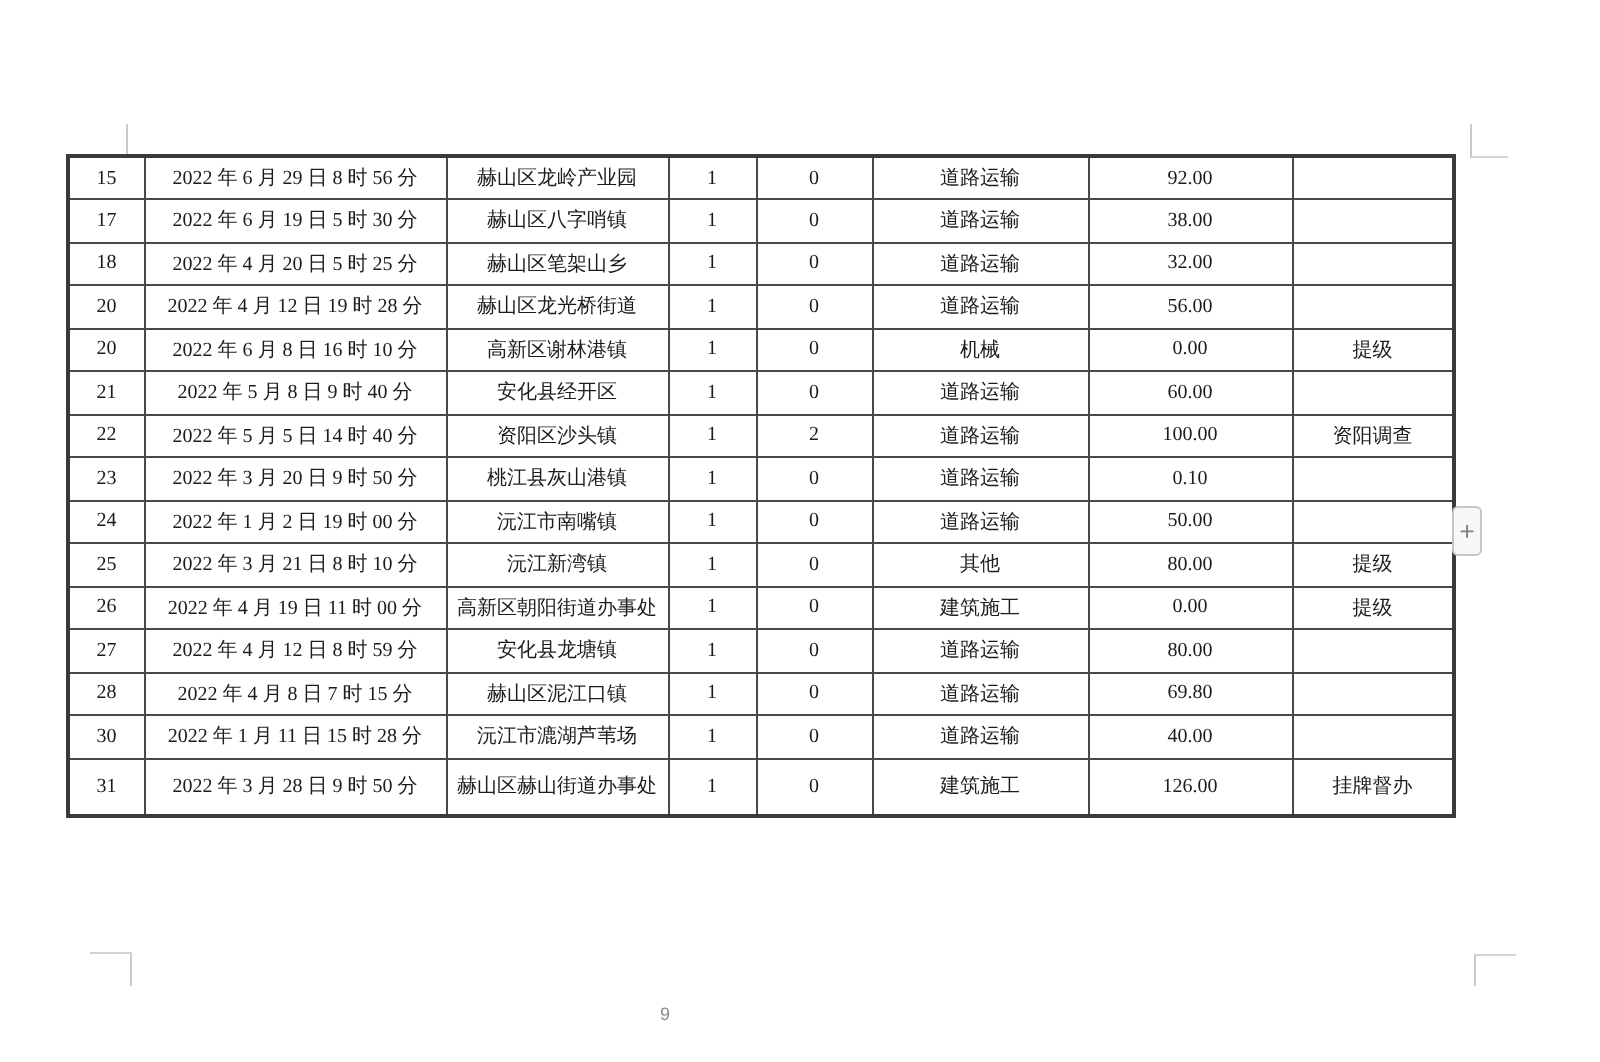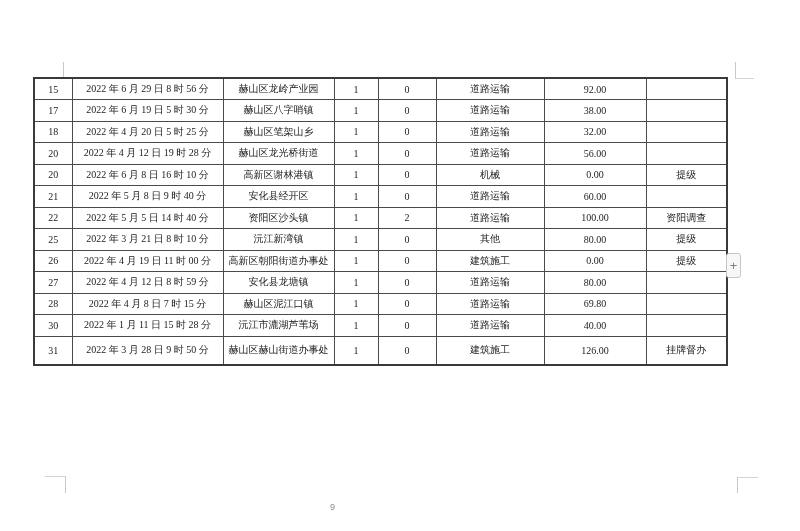--- a/index.html
+++ b/index.html
@@ -136,20 +136,40 @@
       <td class="c-no">22</td>
       <td class="c-date">2022 年 5 月 5 日 14 时 40 分</td>
       <td class="c-loc">资阳区沙头镇</td>
       <td class="c-n1">1</td>
       <td class="c-n2">2</td>
       <td class="c-type">道路运输</td>
       <td class="c-amt">100.00</td>
       <td class="c-rmk">资阳调查</td>
     </tr>
           <tr>
+      <td class="c-no">23</td>
+      <td class="c-date">2022 年 3 月 20 日 9 时 50 分</td>
+      <td class="c-loc">桃江县灰山港镇</td>
+      <td class="c-n1">1</td>
+      <td class="c-n2">0</td>
+      <td class="c-type">道路运输</td>
+      <td class="c-amt">0.10</td>
+      <td class="c-rmk"></td>
+    </tr>
+          <tr>
+      <td class="c-no">24</td>
+      <td class="c-date">2022 年 1 月 2 日 19 时 00 分</td>
+      <td class="c-loc">沅江市南嘴镇</td>
+      <td class="c-n1">1</td>
+      <td class="c-n2">0</td>
+      <td class="c-type">道路运输</td>
+      <td class="c-amt">50.00</td>
+      <td class="c-rmk"></td>
+    </tr>
+          <tr>
       <td class="c-no">25</td>
       <td class="c-date">2022 年 3 月 21 日 8 时 10 分</td>
       <td class="c-loc">沅江新湾镇</td>
       <td class="c-n1">1</td>
       <td class="c-n2">0</td>
       <td class="c-type">其他</td>
       <td class="c-amt">80.00</td>
       <td class="c-rmk">提级</td>
     </tr>
           <tr>

